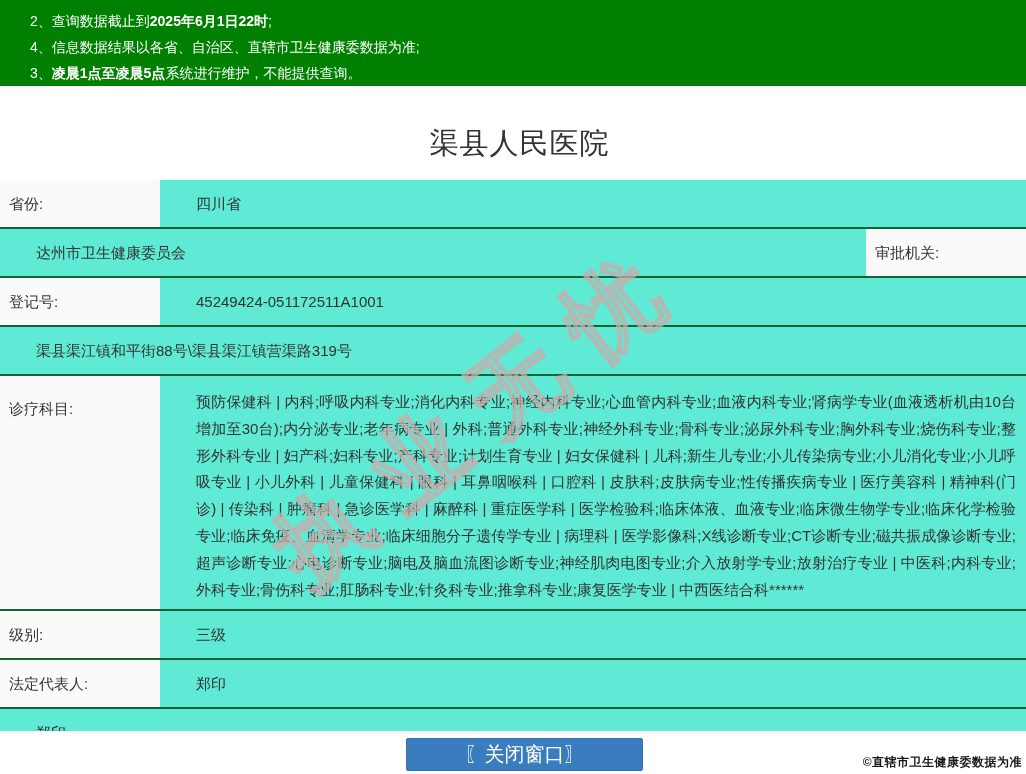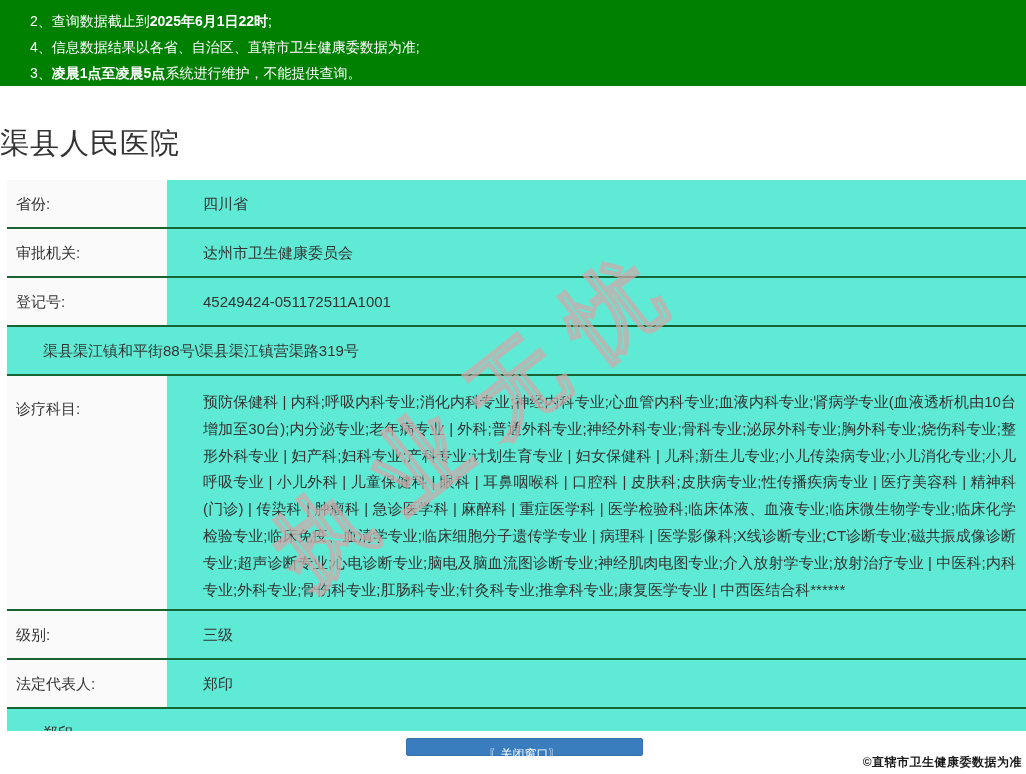--- a/index.html
+++ b/index.html
@@ -17,32 +17,32 @@
     color:#fff;
     padding:8px 20px 6px 30px;
     height:72px;
     font-size:14px;
     line-height:26px;
   }
   .banner .notice{white-space:nowrap;}
   .banner .bold{font-weight:bold;}
   
   .title{
+    text-align:center;
     font-size:29px;
     color:#333;
     letter-spacing:1px;
-    padding:38px 0 16px 0;
+    padding:38px 0 16px 13px;
   }
   
   .info-table{width:1026px;}
   .row{
     display:flex;
     border-bottom:2px solid #166434;
     align-items:stretch;
-    margin-left:7px;
   }
   .cell{font-size:15px;color:#333;}
   .cell.label{
     width:160px;
     min-width:160px;
     background:#fafafa;
     padding:13px 0 13px 9px;
     line-height:21px;
     box-sizing:border-box;
   }
@@ -78,26 +78,26 @@
   .footer{
     position:absolute;
     left:0;top:731px;
     width:1026px;height:43px;
     background:#ffffff;
     z-index:10;
   }
   .close-btn{
     position:absolute;
     left:406px;top:7px;
-    width:237px;height:18px;
+    width:237px;height:33px;
     background:#3a7dbf;
     border:1px solid #3572ae;
     border-radius:2px;
     color:#fff;
-    font-size:12px;
+    font-size:20px;
     font-family:"Liberation Sans","DejaVu Sans",sans-serif;
     text-align:center;
     line-height:31px;
     cursor:pointer;
     padding:0;
     box-sizing:border-box;
   }
   .credit{
     position:absolute;
     right:4px;bottom:3px;
@@ -120,22 +120,22 @@
   </div>
 
   <div class="title">渠县人民医院</div>
 
   <div class="info-table">
     <div class="row">
       <div class="cell label">省份:</div>
       <div class="cell value">四川省</div>
     </div>
     <div class="row">
+      <div class="cell value">达州市卫生健康委员会</div>
       <div class="cell label">审批机关:</div>
-      <div class="cell value">达州市卫生健康委员会</div>
     </div>
     <div class="row">
       <div class="cell label">登记号:</div>
       <div class="cell value">45249424-051172511A1001</div>
     </div>
     <div class="row">
       <div class="cell value">渠县渠江镇和平街88号\渠县渠江镇营渠路319号</div>
     </div>
     <div class="row tall">
       <div class="cell label">诊疗科目:</div>

